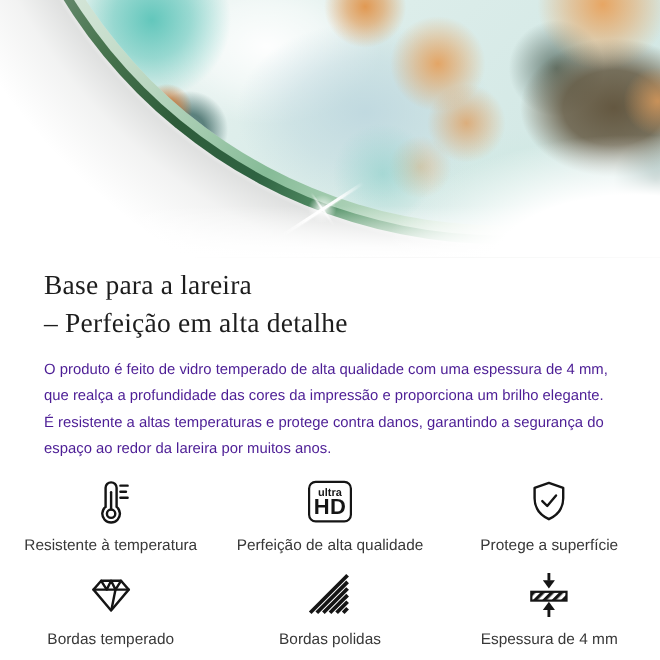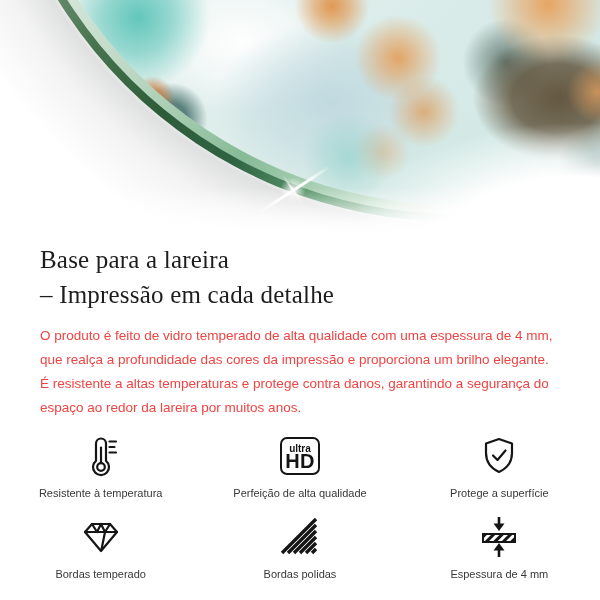--- a/index.html
+++ b/index.html
@@ -86,33 +86,33 @@
   h1 {
     margin: 8px 0 0;
     font-family: "Liberation Serif", serif;
     font-weight: 400;
     font-size: 25px; line-height: 35px;
     color: #1d1d1d; letter-spacing: 0.2px;
   }
   .desc {
     margin: 12px 0 0;
     font-size: 13.5px; line-height: 24px;
-    color: #ef4444; max-width: 526px;
+    color: #4c1d95; max-width: 526px;
   }
 
   
   .features {
     margin: 13px 38px 0 -38px; 
     display: grid; grid-template-columns: repeat(3, 1fr);
     row-gap: 15px;
     width: 598px; margin-left: 1px; margin-right: 1px;
   }
   .feature { display: flex; flex-direction: column; align-items: center; }
   .icon-wrap { height: 46px; display: flex; align-items: center; justify-content: center; }
-  .feature .label { margin-top: 8px; font-size: 11px; color: #383838; }
+  .feature .label { margin-top: 8px; font-size: 14px; color: #383838; }
   .ico { stroke: #151515; fill: none; stroke-width: 2.2; stroke-linecap: round; stroke-linejoin: round; }
   .uhd {
     width: 40px; height: 38px; border: 2.5px solid #151515; border-radius: 7px;
     display: flex; flex-direction: column; align-items: center; justify-content: center;
     color: #151515;
   }
   .uhd .t1 { font-size: 10px; font-weight: 600; line-height: 10px; text-align: center; }
   .uhd .t2 { font-size: 20px; font-weight: 700; line-height: 15px; letter-spacing: 0.2px; }
 </style>
 </head>
@@ -128,21 +128,21 @@
     <div class="sparkle">
       <div class="ray1"></div>
         <div class="ray2"></div>
         <div class="glow"></div>
     </div>
   </div>
 
   <div class="content">
     <h1>
       <span>Base para a lareira</span><br>
-      <span>– Impressão em cada detalhe</span>
+      <span>– Perfeição em alta detalhe</span>
     </h1>
 
     <p class="desc">O produto é feito de vidro temperado de alta qualidade com uma espessura de 4 mm, que realça a profundidade das cores da impressão e proporciona um brilho elegante. É resistente a altas temperaturas e protege contra danos, garantindo a segurança do espaço ao redor da lareira por muitos anos.</p>
   </div>
 
   <div class="features">
 
     <div class="feature">
       <div class="icon-wrap">
         <svg class="ico" width="44" height="44" viewBox="0 0 44 44">

